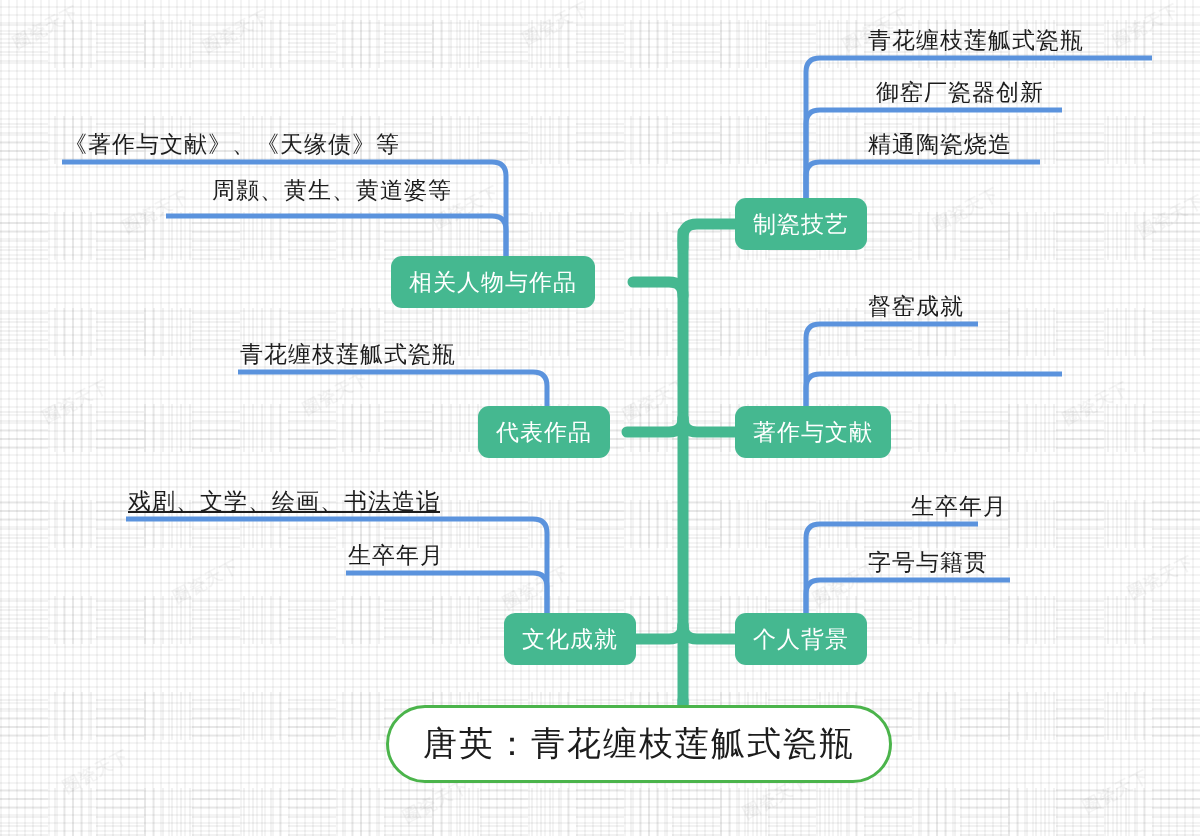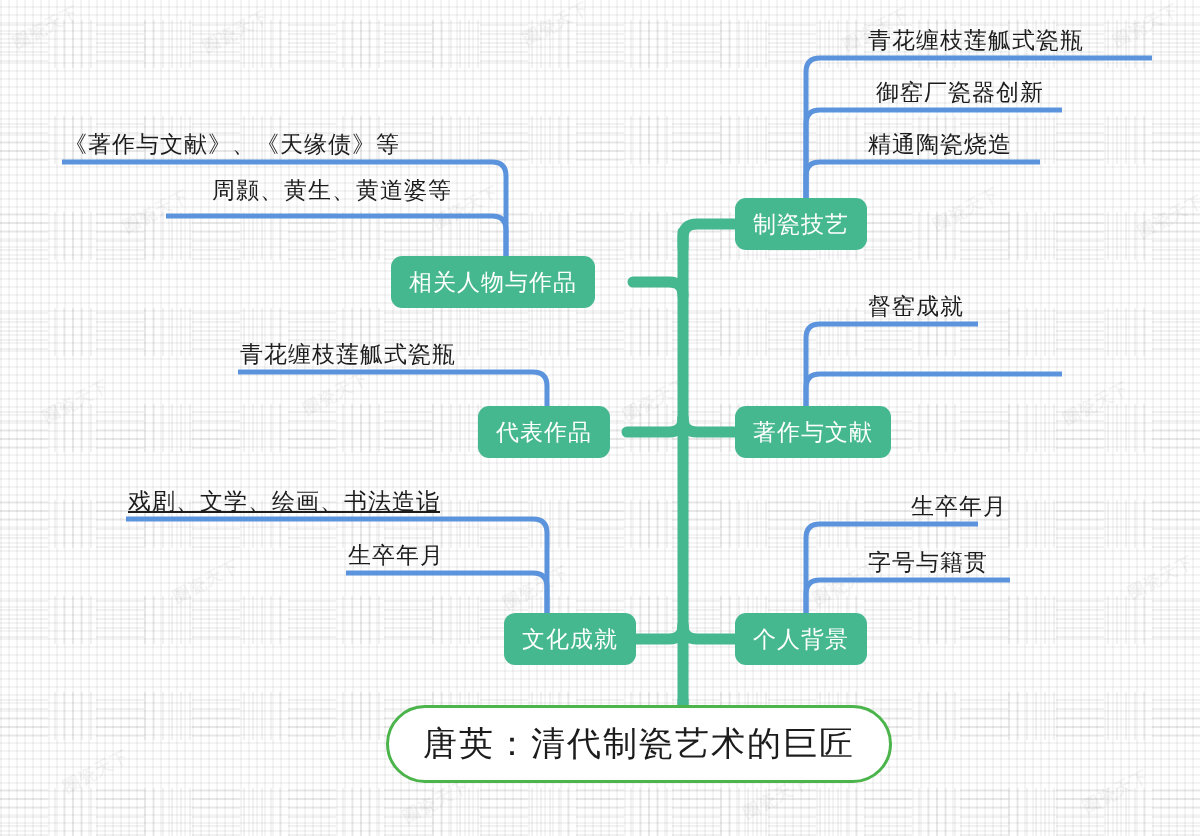--- a/index.html
+++ b/index.html
@@ -200,21 +200,21 @@
       <path d="M 496 372 L 238 372"></path>
 
       <path d="M 547 613 L 547 533 Q 547 519 533 519 L 496 519"></path>
       <path d="M 547 613 L 547 587 Q 547 573 533 573 L 496 573"></path>
       <path d="M 496 519 L 126 519"></path>
       <path d="M 496 573 L 346 573"></path>
     </g>
   </svg>
 
   <div class="node root-node" style="left:386px; top:705px;">
-    <span>唐英：清代制瓷艺术的巨匠</span>
+    <span>唐英：青花缠枝莲觚式瓷瓶</span>
   </div>
 
   <div class="node branch-node" style="left:735px; top:198px;">
     <span>制瓷技艺</span>
   </div>
 
   <div class="node branch-node" style="left:391px; top:256px;font-family:Liberation Mono, monospace;">
     <span>相关人物与作品</span>
   </div>
 

